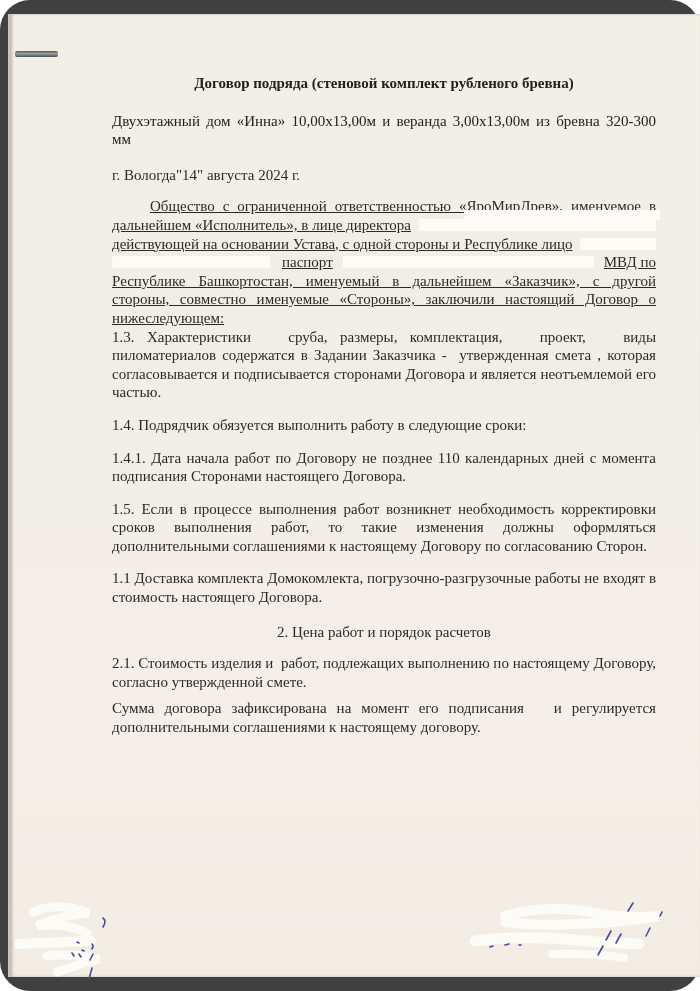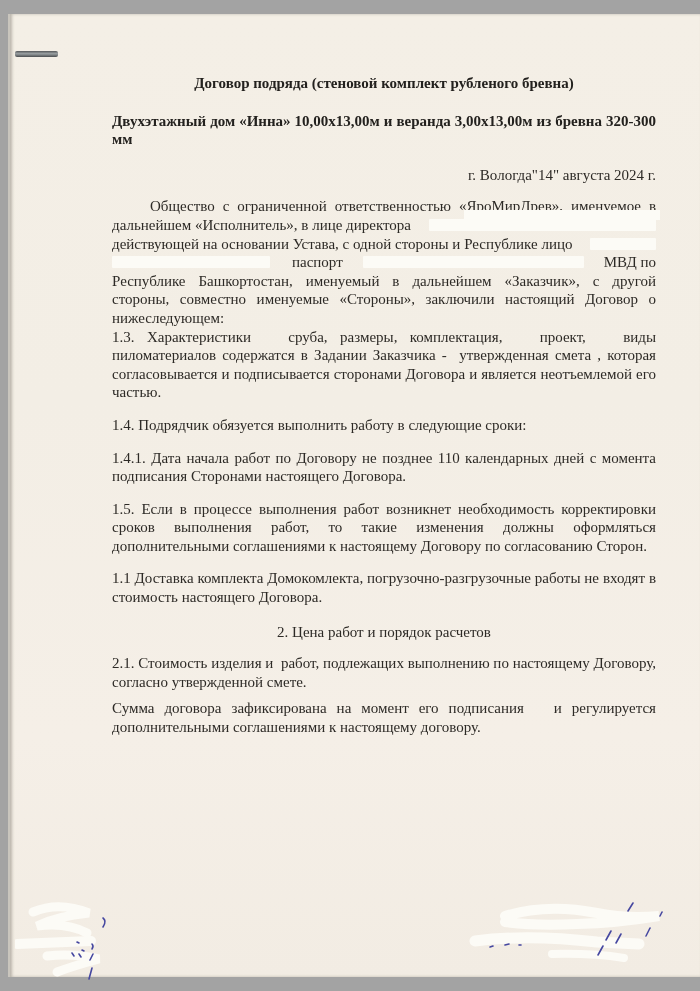--- a/index.html
+++ b/index.html
@@ -3,21 +3,21 @@
 <meta charset="utf-8">
 <style>
   html,body{margin:0;padding:0;}
   body{
     width:700px;height:991px;
     background:#ffffff;
     font-family:"Liberation Serif","DejaVu Serif",serif;
     position:relative;
     overflow:hidden;
   }
-  .scan-root{position:absolute;inset:0;background:#a3a3a3;}
+  .scan-root{position:absolute;inset:0;background:#404040;border-radius:30px;}
   
   .paper{
     position:absolute;
     left:10px;top:14px;
     width:690px;height:963px;
     background:linear-gradient(180deg,#f4efe6 0%,#f3eee5 40%,#f5efe7 75%,#f2ece3 100%);
     box-shadow:inset 2px 0 3px rgba(120,115,105,.45);
   }
   .edge-line{
     position:absolute;left:-2px;top:0;width:2px;height:100%;
@@ -35,34 +35,34 @@
     font-size:15px;
     line-height:18.6px;
   }
   .doc-title{
     font-weight:bold;
     text-align:center;
     color:#23211e;
     margin:0 0 19px 0;
   }
   .doc-subtitle{
-    font-weight:bold;
+    font-weight:normal;
     color:#23211e;
     text-align:justify;
     margin:0 0 17px 0;
   }
   .city-date{
-    display:flex;justify-content:flex-end;
+    display:flex;justify-content:flex-start;
     margin:0 0 13px 0;
   }
   .preamble{position:relative;margin:0;}
-  .pre-line{position:relative;}
+  .pre-line{position:relative;text-decoration:underline;}
   .force-justify{text-align:justify;text-align-last:justify;}
   .indent{padding-left:38px;}
-  .flexline{display:flex;align-items:center;gap:10px;}
+  .flexline{display:flex;align-items:center;}
   .redact{
     background:#fcfbf6;
     height:12px;
     align-self:center;
     border-radius:1px;
   }
   .redact.grow1{flex:1.1;margin-left:8px;}
   .redact.grow2{flex:2.1;margin:0 10px;}
   .redact.lead{width:158px;margin-right:12px;}
   .redact-overlay{

